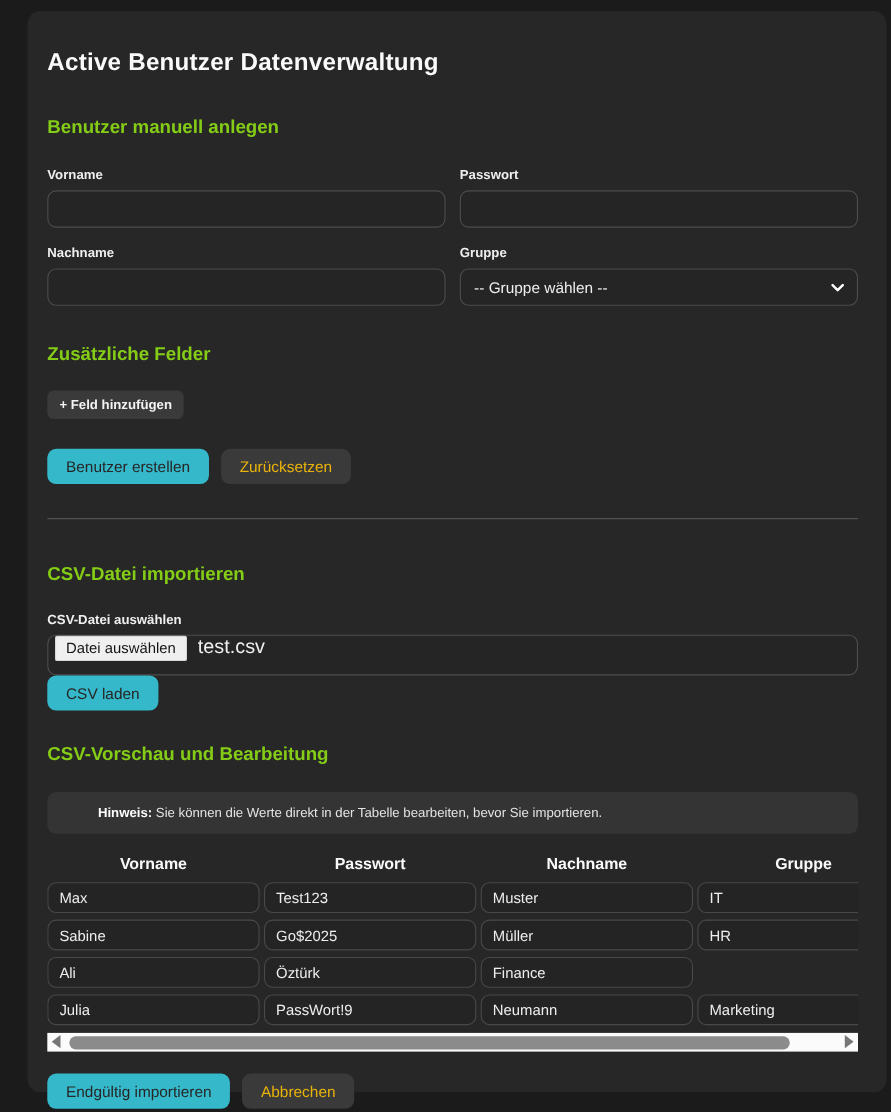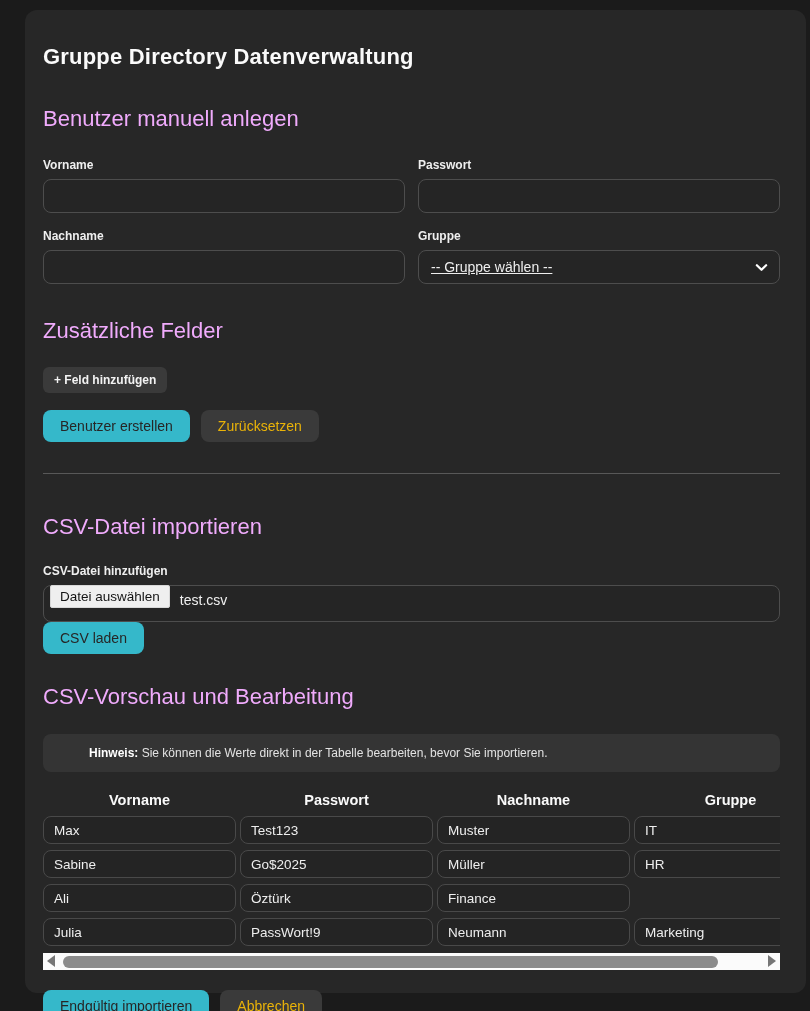--- a/index.html
+++ b/index.html
@@ -21,23 +21,23 @@
     padding: 34px 26px 30px 18px;
   }
   h1 {
     font-size: 22px;
     font-weight: bold;
     letter-spacing: .2px;
     margin-bottom: 36px;
     color: #fafafa;
   }
   h2 {
-    font-size: 22px;
-    font-weight: normal;
-    color: #f0abfc;
+    font-size: 17px;
+    font-weight: bold;
+    color: #84cc16;
   }
   .form-grid {
     display: grid;
     grid-template-columns: 1fr 1fr;
     column-gap: 13px;
     row-gap: 16px;
     margin-top: 26px;
   }
   .field-label {
     display: block;
@@ -50,21 +50,20 @@
     width: 100%;
     height: 34px;
     background: #252525;
     border: 1px solid #4d4d4d;
     border-radius: 8px;
     color: #eee;
     font-size: 14px;
     padding: 0 12px;
     font-family: "Liberation Sans", sans-serif;
     outline: none;
-    text-decoration: underline;
   }
   .select-wrap { position: relative; }
   .select-wrap select {
     appearance: none;
     -webkit-appearance: none;
   }
   .select-chevron {
     position: absolute;
     right: 12px;
     top: 11px;
@@ -78,21 +77,21 @@
     color: #f3f3f3;
     border: none;
     border-radius: 6px;
     font-size: 12px;
     font-weight: bold;
     padding: 6px 11px;
     margin-top: 23px;
     cursor: pointer;
     font-family: "Liberation Sans", sans-serif;
   }
-  .btn-row { margin-top: 17px; display: flex; gap: 11px; }
+  .btn-row { margin-top: 27px; display: flex; gap: 11px; }
   .btn {
     border: none;
     border-radius: 8px;
     font-size: 14px;
     padding: 8px 17px;
     cursor: pointer;
     font-family: "Liberation Sans", sans-serif;
   }
   .btn-teal { background: #35b8ca; color: #262626; }
   .btn-dark { background: #3a3a3a; color: #eab308; }
@@ -104,35 +103,35 @@
   .csv-heading { margin-top: 40px; }
   .file-label { margin-top: 24px; }
   .file-box {
     margin-top: 0px;
     width: 100%;
     height: 37px;
     border: 1px solid #4d4d4d;
     border-radius: 8px;
     background: #252525;
     display: flex;
-    align-items: flex-end;
-    padding: 13px 6px;
+    align-items: flex-start;
+    padding: 0 6px;
     gap: 10px;
   }
   .file-btn {
     background: #efefef;
     color: #141414;
     border: 1px solid #d8d8d8;
     border-radius: 2px;
     font-size: 13.5px;
     padding: 3px 9px;
     cursor: pointer;
     font-family: "Liberation Sans", sans-serif;
   }
-  .file-name { font-size: 14px; color: #f0f0f0; }
+  .file-name { font-size: 18px; color: #f0f0f0; }
   .csv-load-btn { margin-top: 0; }
   .preview-heading { margin-top: 30px; }
   .hint-box {
     margin-top: 24px;
     background: #343434;
     border-radius: 8px;
     padding: 12px 14px;
     font-size: 12px;
     color: #e3e3e3;
   }
@@ -195,21 +194,21 @@
     border-radius: 7px;
     cursor: grab;
   }
   .final-btn-row { margin-top: 20px; }
 </style>
 </head>
 <body>
 
 <div class="card">
 
-  <h1>Gruppe Directory Datenverwaltung</h1>
+  <h1>Active Benutzer Datenverwaltung</h1>
 
   <h2>Benutzer manuell anlegen</h2>
 
   <div class="form-grid">
     <div>
       <label class="field-label">Vorname</label>
       <input class="text-input" type="text" value="" style="">
     </div>
     <div>
       <label class="field-label">Passwort</label>
@@ -240,21 +239,21 @@
 
   <div class="btn-row">
     <button class="btn btn-teal">Benutzer erstellen</button>
     <button class="btn btn-dark">Zurücksetzen</button>
   </div>
 
   <hr class="divider">
 
   <h2 class="csv-heading">CSV-Datei importieren</h2>
 
-  <label class="field-label file-label" style="margin-top:24px;">CSV-Datei hinzufügen</label>
+  <label class="field-label file-label" style="margin-top:24px;">CSV-Datei auswählen</label>
 
   <div class="file-box">
     <button class="file-btn">Datei auswählen</button>
     <span class="file-name">test.csv</span>
   </div>
 
   <div class="csv-load-btn">
     <button class="btn btn-teal">CSV laden</button>
   </div>
 

